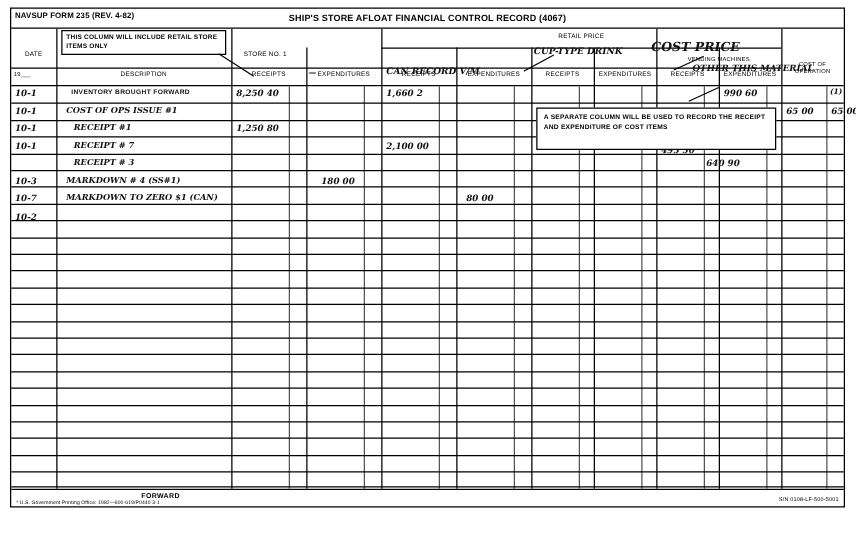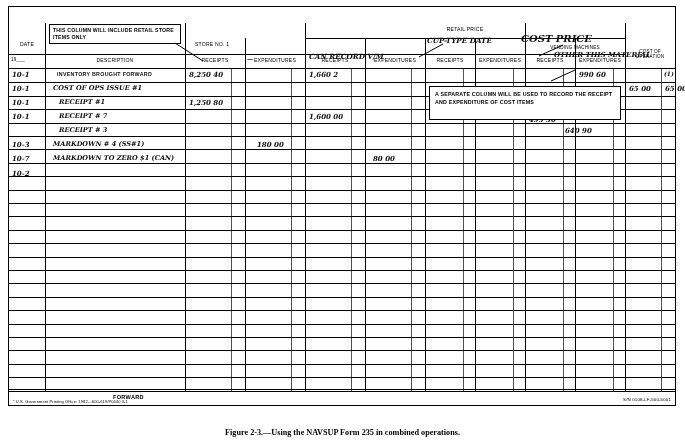--- a/index.html
+++ b/index.html
@@ -38,20 +38,24 @@
 
   .caption{position:absolute;left:0;top:428px;width:100%;text-align:center;font-size:8.2px;font-weight:bold;font-family:"Liberation Serif",serif;}
 </style>
 </head>
 <body>
 
 <div class="page">
 
   <div class="sheet">
 
+    <div class="hdr">
+      <div class="form-no">NAVSUP FORM 235 (REV. 4-82)</div>
+      <div class="rec-title">SHIP'S STORE AFLOAT FINANCIAL CONTROL RECORD (4067)</div>
+    </div>
 
     <div class="colhdr">
 
       <div class="vline" style="left:36px;height:46px;"></div>
       <div class="vline thick" style="left:176px;height:46px;"></div>
       <div class="vline" style="left:236px;height:31px;top:15px;"></div>
       <div class="vline thick" style="left:296px;height:46px;"></div>
       <div class="vline" style="left:356px;height:31px;top:15px;"></div>
       <div class="vline thick" style="left:416px;height:31px;top:15px;"></div>
       <div class="vline" style="left:466px;height:31px;top:15px;"></div>
@@ -82,21 +86,21 @@
       <div class="hcell" style="left:516px;top:22px;width:100px;font-size:4.6px;">VENDING MACHINES</div>
       <div class="hcell" style="left:516px;top:34px;width:50px;">RECEIPTS</div>
       <div class="hcell" style="left:566px;top:34px;width:50px;">EXPENDITURES</div>
 
       <div class="hcell" style="left:616px;top:26px;width:50px;font-size:4.6px;line-height:1.15;">
         <span>COST OF OPERATION</span>
       </div>
 
       <div class="hw sm" style="left:238px;top:32px;">—</div>
       <div class="hw" style="left:300px;top:29px;font-size:7.2px;">CAN RECORD V/M</div>
-      <div class="hw" style="left:418px;top:13px;font-size:7.2px;">CUP-TYPE DATE</div>
+      <div class="hw" style="left:418px;top:13px;font-size:7.2px;">CUP-TYPE DRINK</div>
       <div class="hw" style="left:512px;top:10px;font-size:10px;">COST PRICE</div>
       <div class="hw" style="left:545px;top:27px;font-size:7px;">OTHER THIS MATERIAL</div>
 
       <svg style="position:absolute;left:160px;top:18px;width:90px;height:22px;">
         <line x1="6" y1="2" x2="34" y2="20" stroke="#000" stroke-width="1"></line>
       </svg>
       <svg style="position:absolute;left:404px;top:20px;width:40px;height:16px;">
         <line x1="30" y1="1" x2="6" y2="14" stroke="#000" stroke-width="1"></line>
       </svg>
       <svg style="position:absolute;left:520px;top:20px;width:46px;height:16px;">
@@ -167,21 +171,21 @@
       <div class="hw" style="left:44px;top:15px;font-size:6.6px;">COST OF OPS ISSUE #1</div>
       <div class="hw" style="left:620px;top:15px;">65 00</div>
       <div class="hw" style="left:656px;top:15px;">65 00</div>
 
       <div class="hw" style="left:3px;top:29px;">10-1</div>
       <div class="hw" style="left:50px;top:29px;font-size:6.6px;">RECEIPT #1</div>
       <div class="hw" style="left:180px;top:29px;">1,250 80</div>
 
       <div class="hw" style="left:3px;top:43px;">10-1</div>
       <div class="hw" style="left:50px;top:43px;font-size:6.6px;">RECEIPT # 7</div>
-      <div class="hw" style="left:300px;top:43px;">1,600 00</div>
+      <div class="hw" style="left:300px;top:43px;">2,100 00</div>
 
       <div class="hw" style="left:3px;top:57px;margin-top:43px;">10-2</div>
       <div class="hw" style="left:50px;top:57px;font-size:6.6px;">RECEIPT # 3</div>
       <div class="hw" style="left:556px;top:57px;">640 90</div>
 
       <div class="hw" style="left:3px;top:71px;">10-3</div>
       <div class="hw" style="left:44px;top:71px;font-size:6.6px;">MARKDOWN # 4  (SS#1)</div>
       <div class="hw" style="left:248px;top:71px;">180 00</div>
 
       <div class="hw" style="left:3px;top:85px;">10-7</div>
@@ -193,14 +197,13 @@
     </div>
 
     <div class="footband">
       <div class="fwd">FORWARD</div>
       <div class="sn">S/N 0108-LF-500-5001</div>
     </div>
     <div class="gpo">* U.S. Government Printing Office: 1982—600-619/P0440  3-1</div>
 
   </div>
 
-  <div class="caption">Figure 2-3.—Using the NAVSUP Form 235 in combined operations.</div>
 </div>
 
 </body></html>

